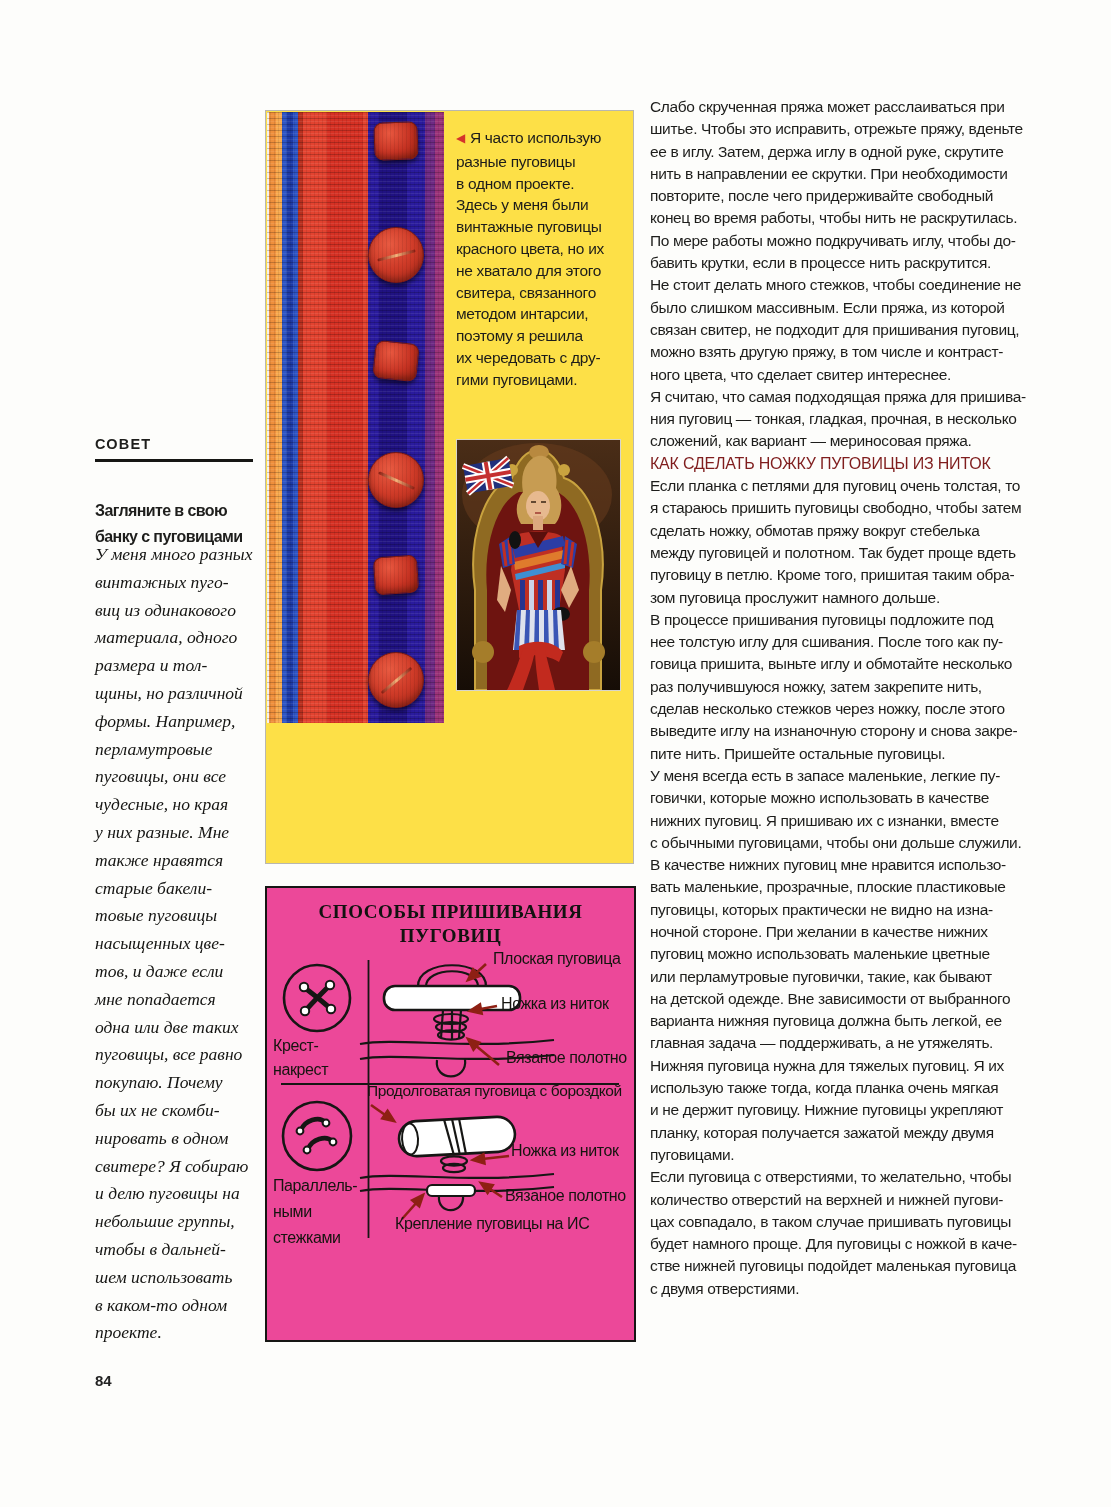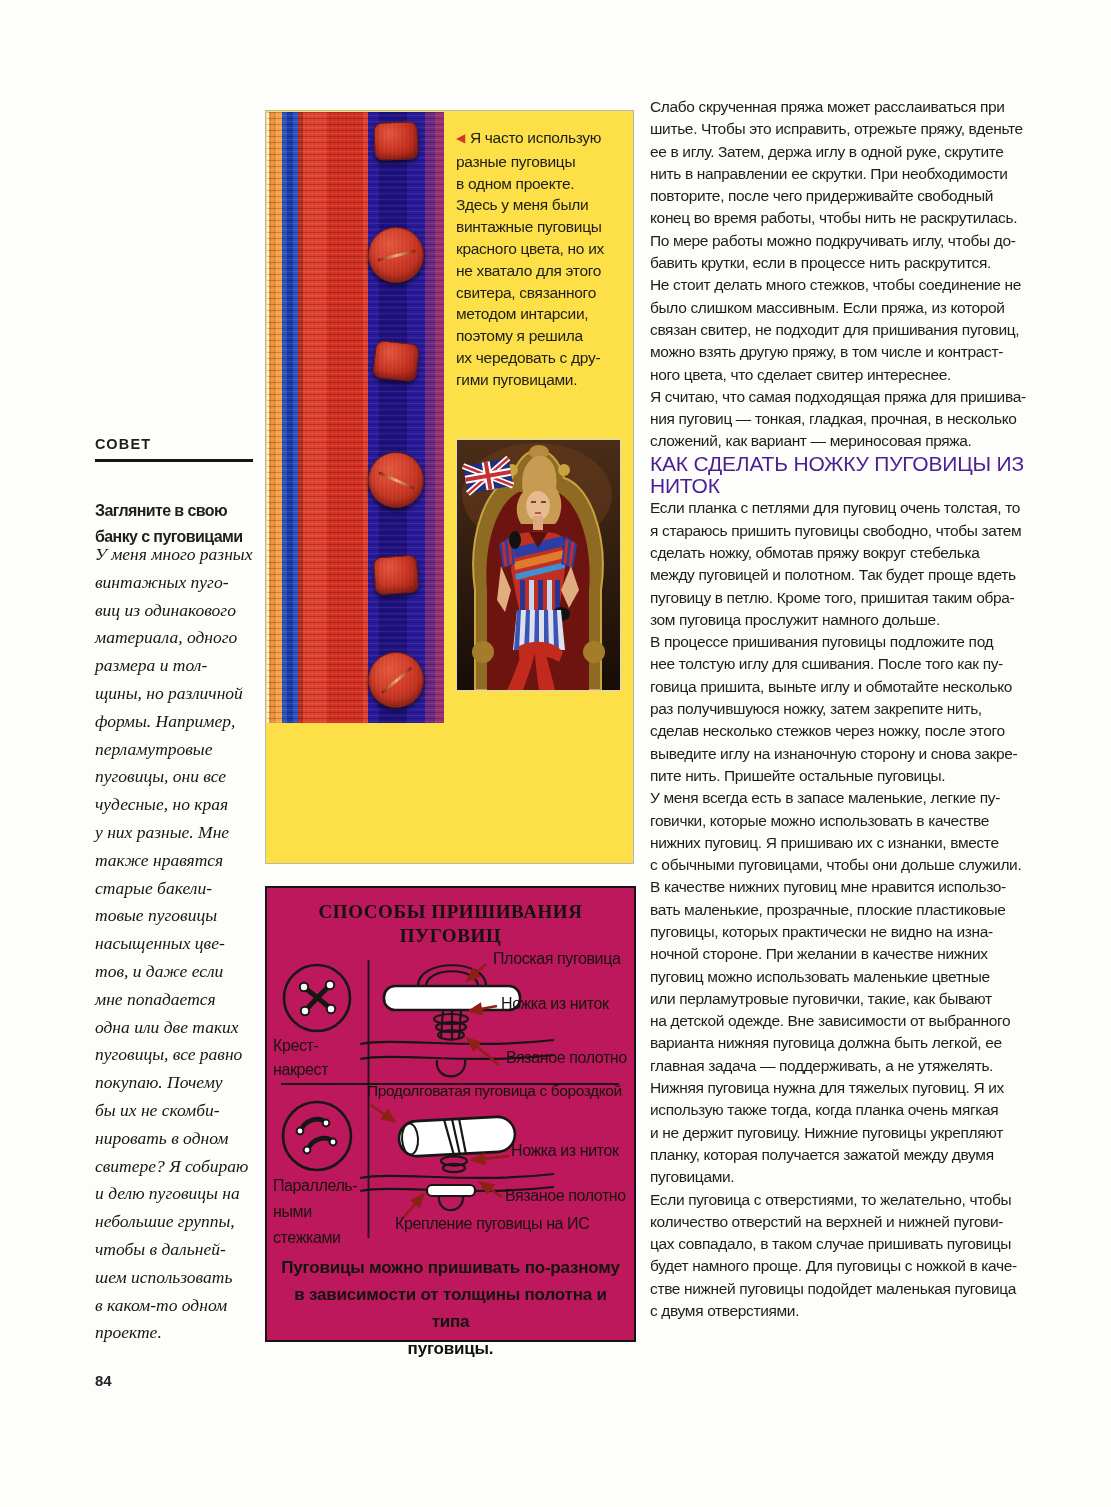--- a/index.html
+++ b/index.html
@@ -48,35 +48,35 @@
     display:flex;align-items:center;justify-content:center;}
   .slit{width:72%;height:3px;border-radius:2px;transform:rotate(-14deg);
     background:linear-gradient(90deg,#8c1d12,#f4b27a 50%,#8c1d12);}
   .cap{position:absolute;left:190px;width:176px;font-size:15.5px;line-height:21.8px;letter-spacing:-0.3px;color:#1c1c1a;}
   .cap-top{top:16px;}
   .cap-bot{top:588px;}
   .mk{color:#d5342b;font-size:12px;margin-right:5px;position:relative;top:-1px;}
   .model{position:absolute;left:190px;top:328px;width:163px;height:250px;border:1px solid #d8d5cc;}
 
   
-  .diagram{left:265px;top:886px;width:367px;height:452px;border:2px solid #161614;background:#be185d;}
+  .diagram{left:265px;top:886px;width:367px;height:452px;border:2px solid #161614;background:#ec4899;}
   .diagram-title{position:absolute;left:0;right:0;top:12px;text-align:center;
     font-family:"Liberation Serif",serif;font-weight:bold;font-size:19px;line-height:24px;letter-spacing:0.6px;color:#121210;}
   .dlabel{position:absolute;font-size:16px;letter-spacing:-0.4px;color:#15140f;}
   .dlabel-small{font-size:15.5px;}
   .method{line-height:24px;}
   .method2{line-height:26px;}
   .dnote{position:absolute;left:12px;right:12px;top:366px;text-align:center;
     font-weight:bold;font-size:17px;line-height:27px;letter-spacing:-0.2px;color:#121210;}
   .dsvg{position:absolute;left:0;top:0;}
 
   
   .right-col{left:650px;top:96px;width:402px;font-size:15.5px;line-height:22.3px;letter-spacing:-0.35px;color:#1d1d1b;}
   .right-col p{margin:0;}
-  .sec-heading{margin-top:15px;font-size:21px;letter-spacing:-0.2px;color:#4c1d95;}
+  .sec-heading{margin-top:15px;font-size:16px;letter-spacing:-0.2px;color:#7f1d1d;}
 </style>
 </head>
 <body>
 
 <div class="abs kicker">СОВЕТ</div>
 <div class="abs kicker-rule"></div>
 <div class="abs tip-title pre">Загляните в свою
 банку с пуговицами</div>
 <div class="abs tip-body pre">У меня много разных
 винтажных пуго-
@@ -303,23 +303,20 @@
   <div class="dlabel" style="left:226px;top:62px;">Плоская пуговица</div>
   <div class="dlabel" style="left:234px;top:107px;">Ножка из ниток</div>
   <div class="dlabel" style="left:239px;top:161px;">Вязаное полотно</div>
   <div class="dlabel dlabel-small" style="left:100px;top:194px;width:260px;">Продолговатая пуговица с бороздкой</div>
   <div class="dlabel" style="left:244px;top:254px;">Ножка из ниток</div>
   <div class="dlabel" style="left:238px;top:299px;">Вязаное полотно</div>
   <div class="dlabel" style="left:128px;top:327px;">Крепление пуговицы на ИС</div>
   <div class="dlabel method2 pre" style="left:6px;top:285px;">Параллель-
 ными
 стежками</div>
-  <div class="dnote pre">Пуговицы можно пришивать по-разному
-в зависимости от толщины полотна и типа
-пуговицы.</div>
 </div>
 
 <div class="abs right-col">
   <p class="pre">Слабо скрученная пряжа может расслаиваться при
 шитье. Чтобы это исправить, отрежьте пряжу, вденьте
 ее в иглу. Затем, держа иглу в одной руке, скрутите
 нить в направлении ее скрутки. При необходимости
 повторите, после чего придерживайте свободный
 конец во время работы, чтобы нить не раскрутилась.
 По мере работы можно подкручивать иглу, чтобы до-

